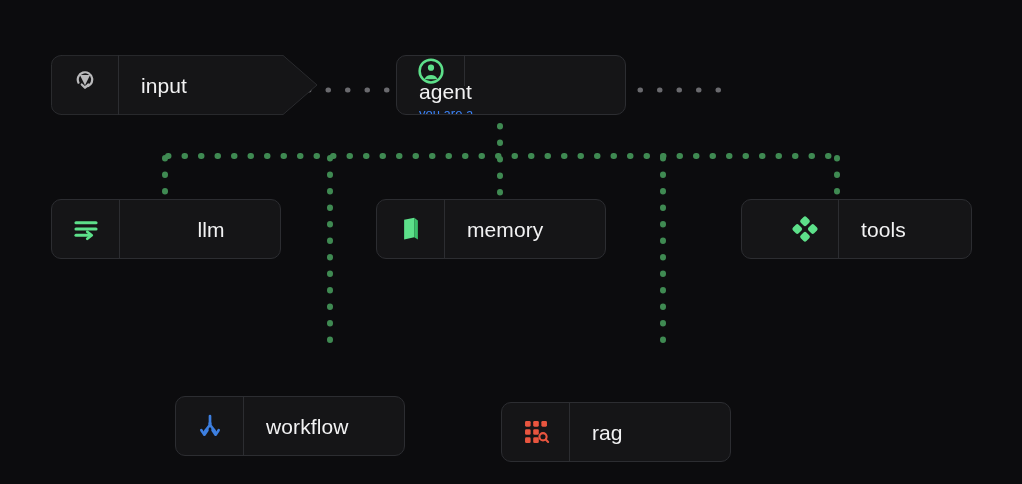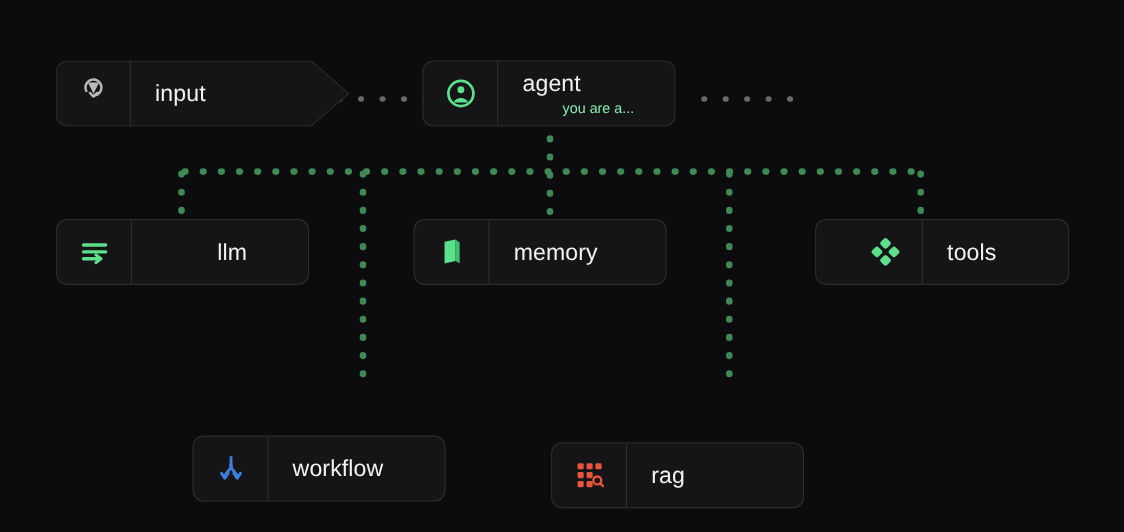--- a/index.html
+++ b/index.html
@@ -54,26 +54,25 @@
     overflow: hidden;
   }
   .node .title {
     color: #f2f2f3;
     font-size: 21px;
     line-height: 25px;
     letter-spacing: .1px;
     white-space: nowrap;
   }
   .node .subtitle {
-    color: #86efac;
+    color: #3b82f6;
     font-size: 13px;
     line-height: 17px;
     margin-top: 1px;
     white-space: nowrap;
-    text-align: center;
   }
 
   
   .node.arrow {
     border: none;
     background: transparent;
     padding: 0;
   }
   .node.arrow .shape {
     position: absolute;
@@ -88,21 +87,21 @@
     align-items: stretch;
     height: 100%;
     width: 100%;
   }
   .node.arrow .icon-cell {
     border-right: 1px solid #2c2d31;
   }
 
   
   #node-input     { left: 51px;  top: 55px;  width: 277px; }
-  #node-agent     { left: 384px; top: 55px;  width: 230px; }
+  #node-agent     { left: 396px; top: 55px;  width: 230px; flex-direction: column; }
   #node-output    { left: 741px; top: 55px;  width: 231px; }
 
   #node-llm       { left: 51px;  top: 199px; width: 230px; text-align: center; }
   #node-memory    { left: 376px; top: 199px; width: 230px; }
   #node-tools     { left: 741px; top: 199px; width: 231px; padding-left: 29px; }
 
   #node-workflow  { left: 175px; top: 357px; width: 230px; margin-top: 39px; }
   #node-rag       { left: 501px; top: 357px; width: 230px; margin-top: 45px; }
 
   .icon-svg { display: block; }

